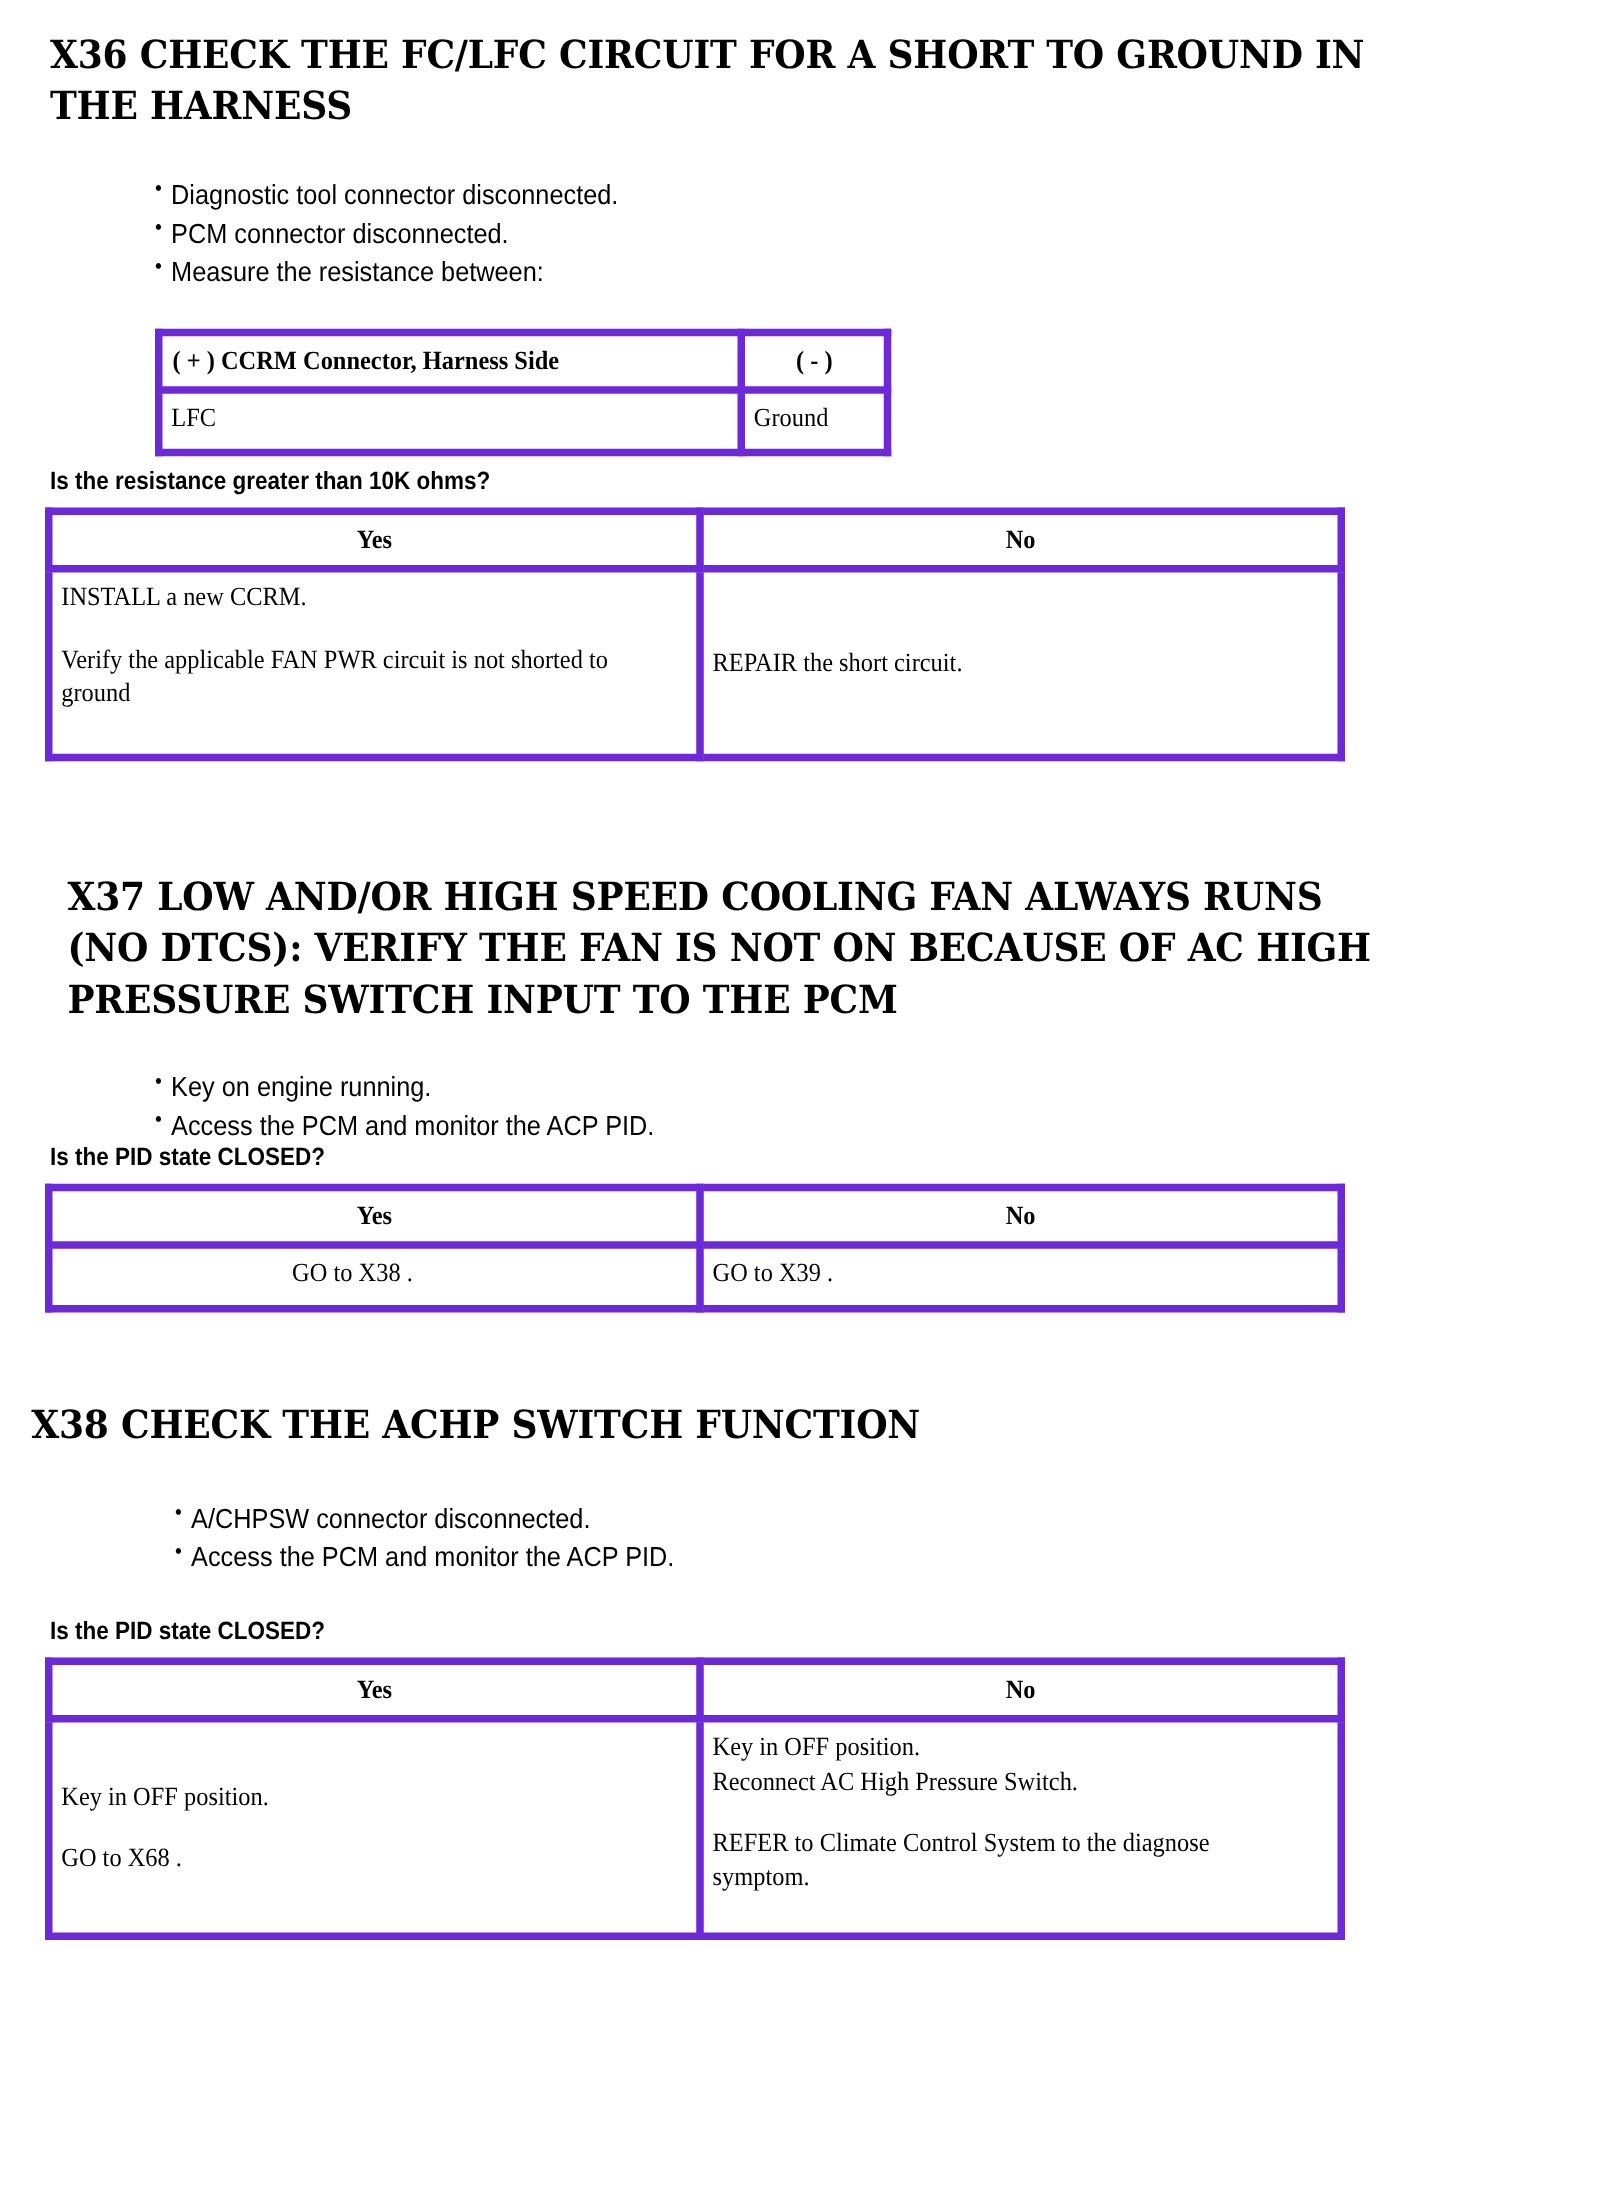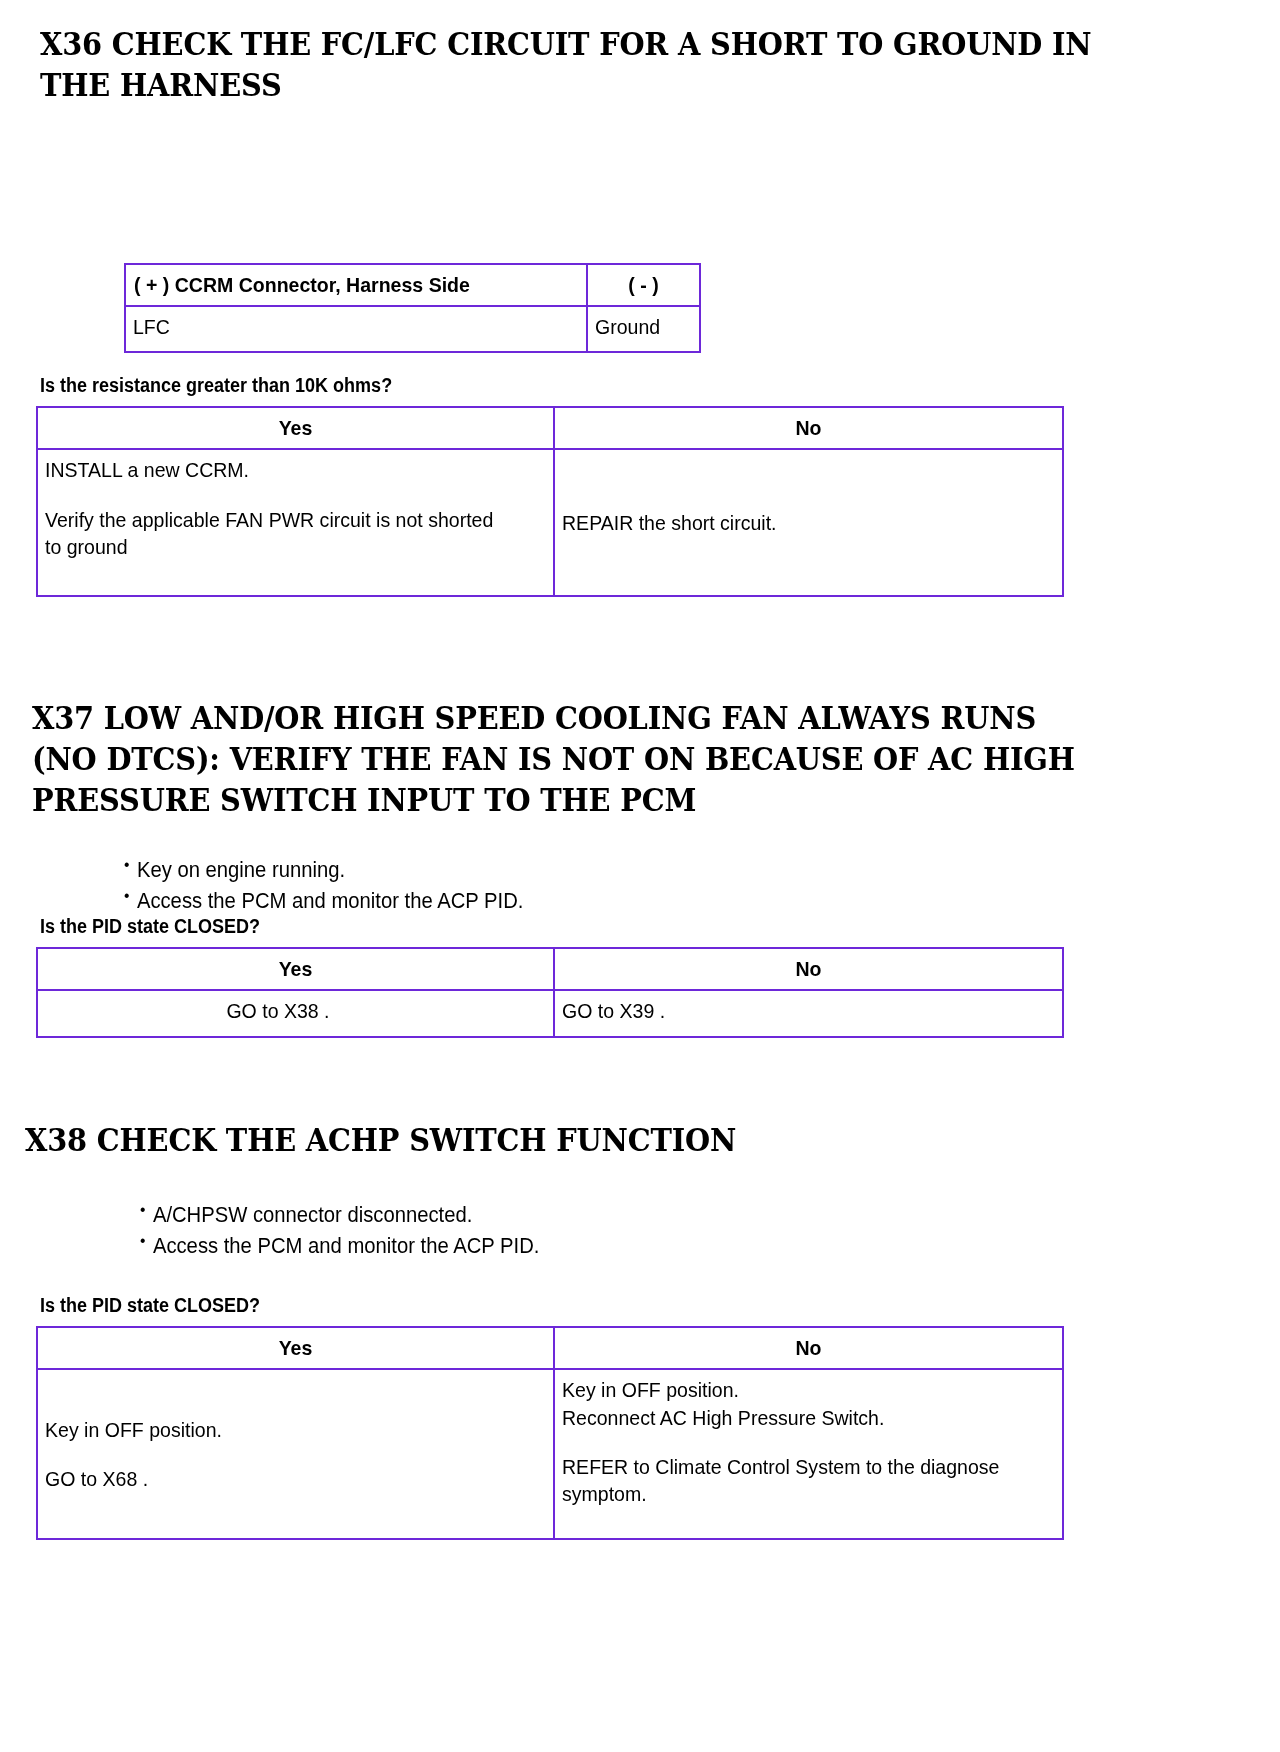--- a/index.html
+++ b/index.html
@@ -74,22 +74,22 @@
 
   
   table.doc-table {
     border-collapse: collapse;
     table-layout: fixed;
     border: 2px solid #000;
     background: #fff;
   }
   table.doc-table th,
   table.doc-table td {
-    border: 2px solid #6d28d9;
-    font-family: Liberation Sans, sans-serif;
+    border: 6px solid #6d28d9;
+    font-family: Liberation Serif, serif;
     font-size: 21px;
     line-height: 1.3;
     color: #000;
     vertical-align: top;
   }
   table.doc-table th {
     font-weight: bold;
     text-align: center;
     padding: 6px 6px 7px 6px;
   }
@@ -129,20 +129,25 @@
 </style>
 </head>
 <body>
 
 <div class="page">
 
   <div class="abs" style="left:40px; top:24px; width:1140px;">
     <div class="step-heading">X36 CHECK THE FC/LFC CIRCUIT FOR A SHORT TO GROUND IN THE HARNESS</div>
   </div>
 
+  <ul class="abs bullets" style="left:124px; top:140px; width:760px;">
+    <li>Diagnostic tool connector disconnected.</li>
+    <li>PCM connector disconnected.</li>
+    <li>Measure the resistance between:</li>
+  </ul>
 
   <table class="abs doc-table meas-table" style="left:124px; top:263px;">
     <thead>
       <tr>
         <th class="col-a">
           <span class="cell-txt">( + ) CCRM Connector, Harness Side</span>
         </th>
         <th class="col-b">
           <span class="cell-txt c">( - )</span>
         </th>
@@ -180,21 +185,21 @@
           <span class="cell-gap"></span>
           <span class="cell-txt">Verify the applicable FAN PWR circuit is not shorted to ground</span>
         </td>
         <td class="col-no" style="vertical-align:middle;">
           <span class="cell-txt">REPAIR the short circuit.</span>
         </td>
       </tr>
     </tbody>
   </table>
 
-  <div class="abs" style="left:32px; top:698px; width:1150px;">
+  <div class="abs" style="left:54px; top:698px; width:1150px;">
     <div class="step-heading">X37 LOW AND/OR HIGH SPEED COOLING FAN ALWAYS RUNS (NO DTCS): VERIFY THE FAN IS NOT ON BECAUSE OF AC HIGH PRESSURE SWITCH INPUT TO THE PCM</div>
   </div>
 
   <ul class="abs bullets" style="left:124px; top:822px; width:760px;margin-top:32px;">
     <li>Key on engine running.</li>
     <li>Access the PCM and monitor the ACP PID.</li>
   </ul>
 
   <div class="abs question" style="left:40px; top:915px;">Is the PID state CLOSED?</div>
 

